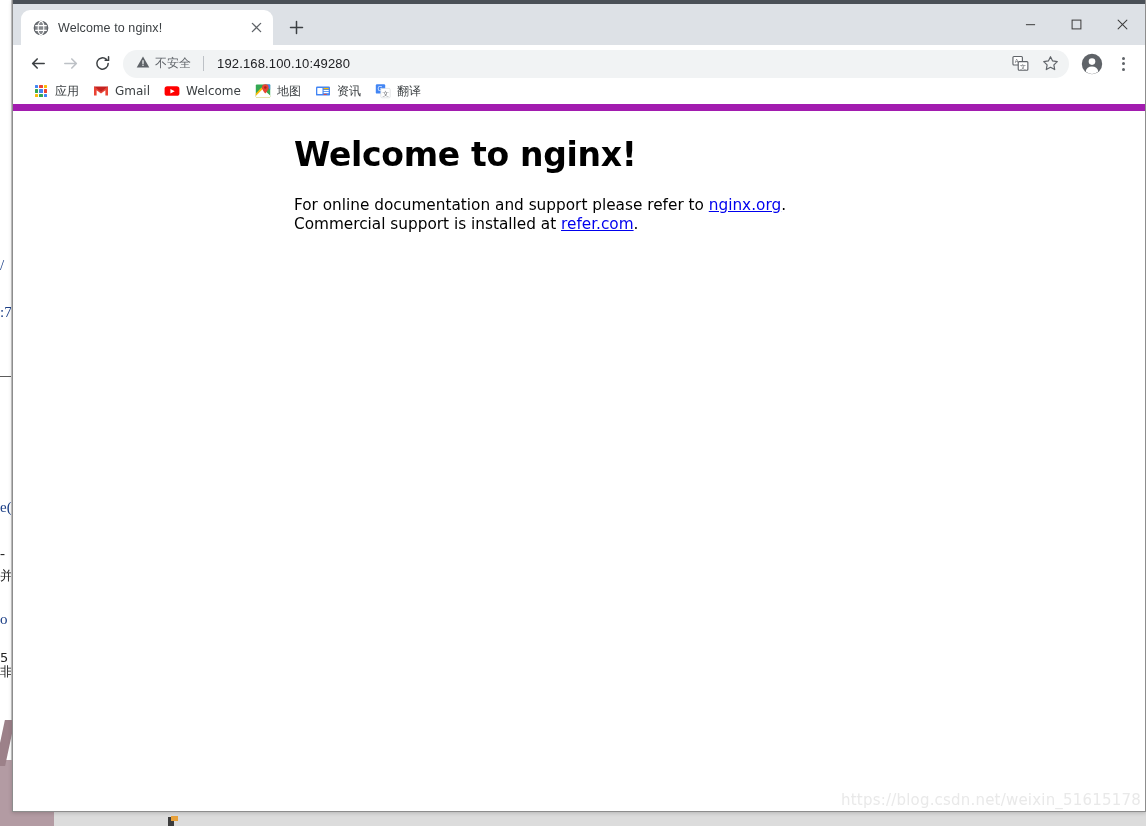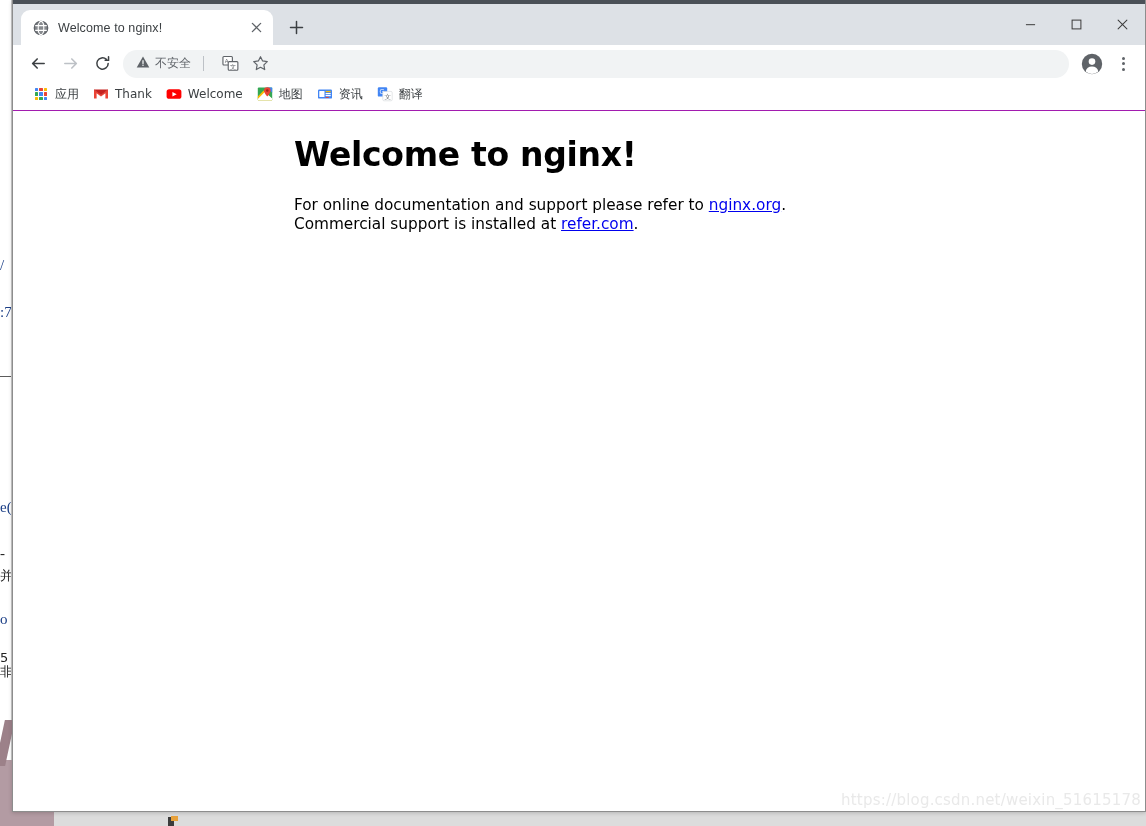--- a/index.html
+++ b/index.html
@@ -253,21 +253,21 @@
     width: 28px; height: 30px;
     display: flex; flex-direction: column; align-items: center; justify-content: center;
     gap: 2.5px;
   }
   .menu-dot { width: 3px; height: 3px; border-radius: 50%; background: #5f6368; }
 
   
   .bookmarks-bar {
     height: 29px;
     background: #ffffff;
-    border-bottom: 1px solid #a21caf;
+    border-bottom: 7px solid #a21caf;
     display: flex;
     align-items: center;
     padding: 0 0 4px 14px;
     gap: 0;
   }
   .bm-item {
     display: flex;
     align-items: center;
     gap: 6px;
     padding: 3px 8px 3px 6px;
@@ -441,20 +441,21 @@
         <span>
           <svg viewBox="0 0 16 16" fill="#5f6368">
             <path d="M8 1.6L15.2 14.4H.8L8 1.6z"></path>
             <rect x="7.25" y="6" width="1.5" height="4.2" fill="#f1f3f4"></rect>
             <rect x="7.25" y="11" width="1.5" height="1.5" fill="#f1f3f4"></rect>
           </svg>
         </span>
         <span class="security-text">不安全</span>
       </span>
       <span class="omnibox-sep"></span>
+      <span class="omnibox-url">192.168.100.10:49280</span>
 
       <span class="omnibox-action">
         <svg viewBox="0 0 18 18" fill="none">
           <rect x="1" y="1.6" width="10" height="9" rx="1" stroke="#5f6368" stroke-width="1.2" fill="#fff"></rect>
           <text x="3" y="8.2" font-size="6" font-family="Liberation Sans, sans-serif" fill="#5f6368">A</text>
           <rect x="6.6" y="7" width="10.2" height="9.2" rx="1" stroke="#5f6368" stroke-width="1.2" fill="#fff"></rect>
           <text x="8.6" y="14.4" font-size="6.4" font-family="Liberation Sans, sans-serif" fill="#5f6368">文</text>
         </svg>
       </span>
       <span class="omnibox-action">
@@ -499,21 +500,21 @@
       <span class="bm-label">应用</span>
     </div>
 
     <div class="bm-item">
       <span class="bm-icon">
         <svg viewBox="0 0 16 16" fill="none">
           <path d="M1 3.4v9.2h2.6V7.2L8 10.4l4.4-3.2v5.4H15V3.4L8 8.6 1 3.4z" fill="#ea4335"></path>
           <path d="M1 3.4h14v.3L8 8.9 1 3.7v-.3z" fill="#c5221f"></path>
         </svg>
       </span>
-      <span class="bm-label">Thank</span>
+      <span class="bm-label">Gmail</span>
     </div>
 
     <div class="bm-item">
       <span class="bm-icon">
         <svg viewBox="0 0 16 16">
           <rect x="0.6" y="3.2" width="14.8" height="9.6" rx="2.6" fill="#ff0000"></rect>
           <path d="M6.4 5.9l4.3 2.3-4.3 2.3V5.9z" fill="#ffffff"></path>
         </svg>
       </span>
       <span class="bm-label">Welcome</span>

